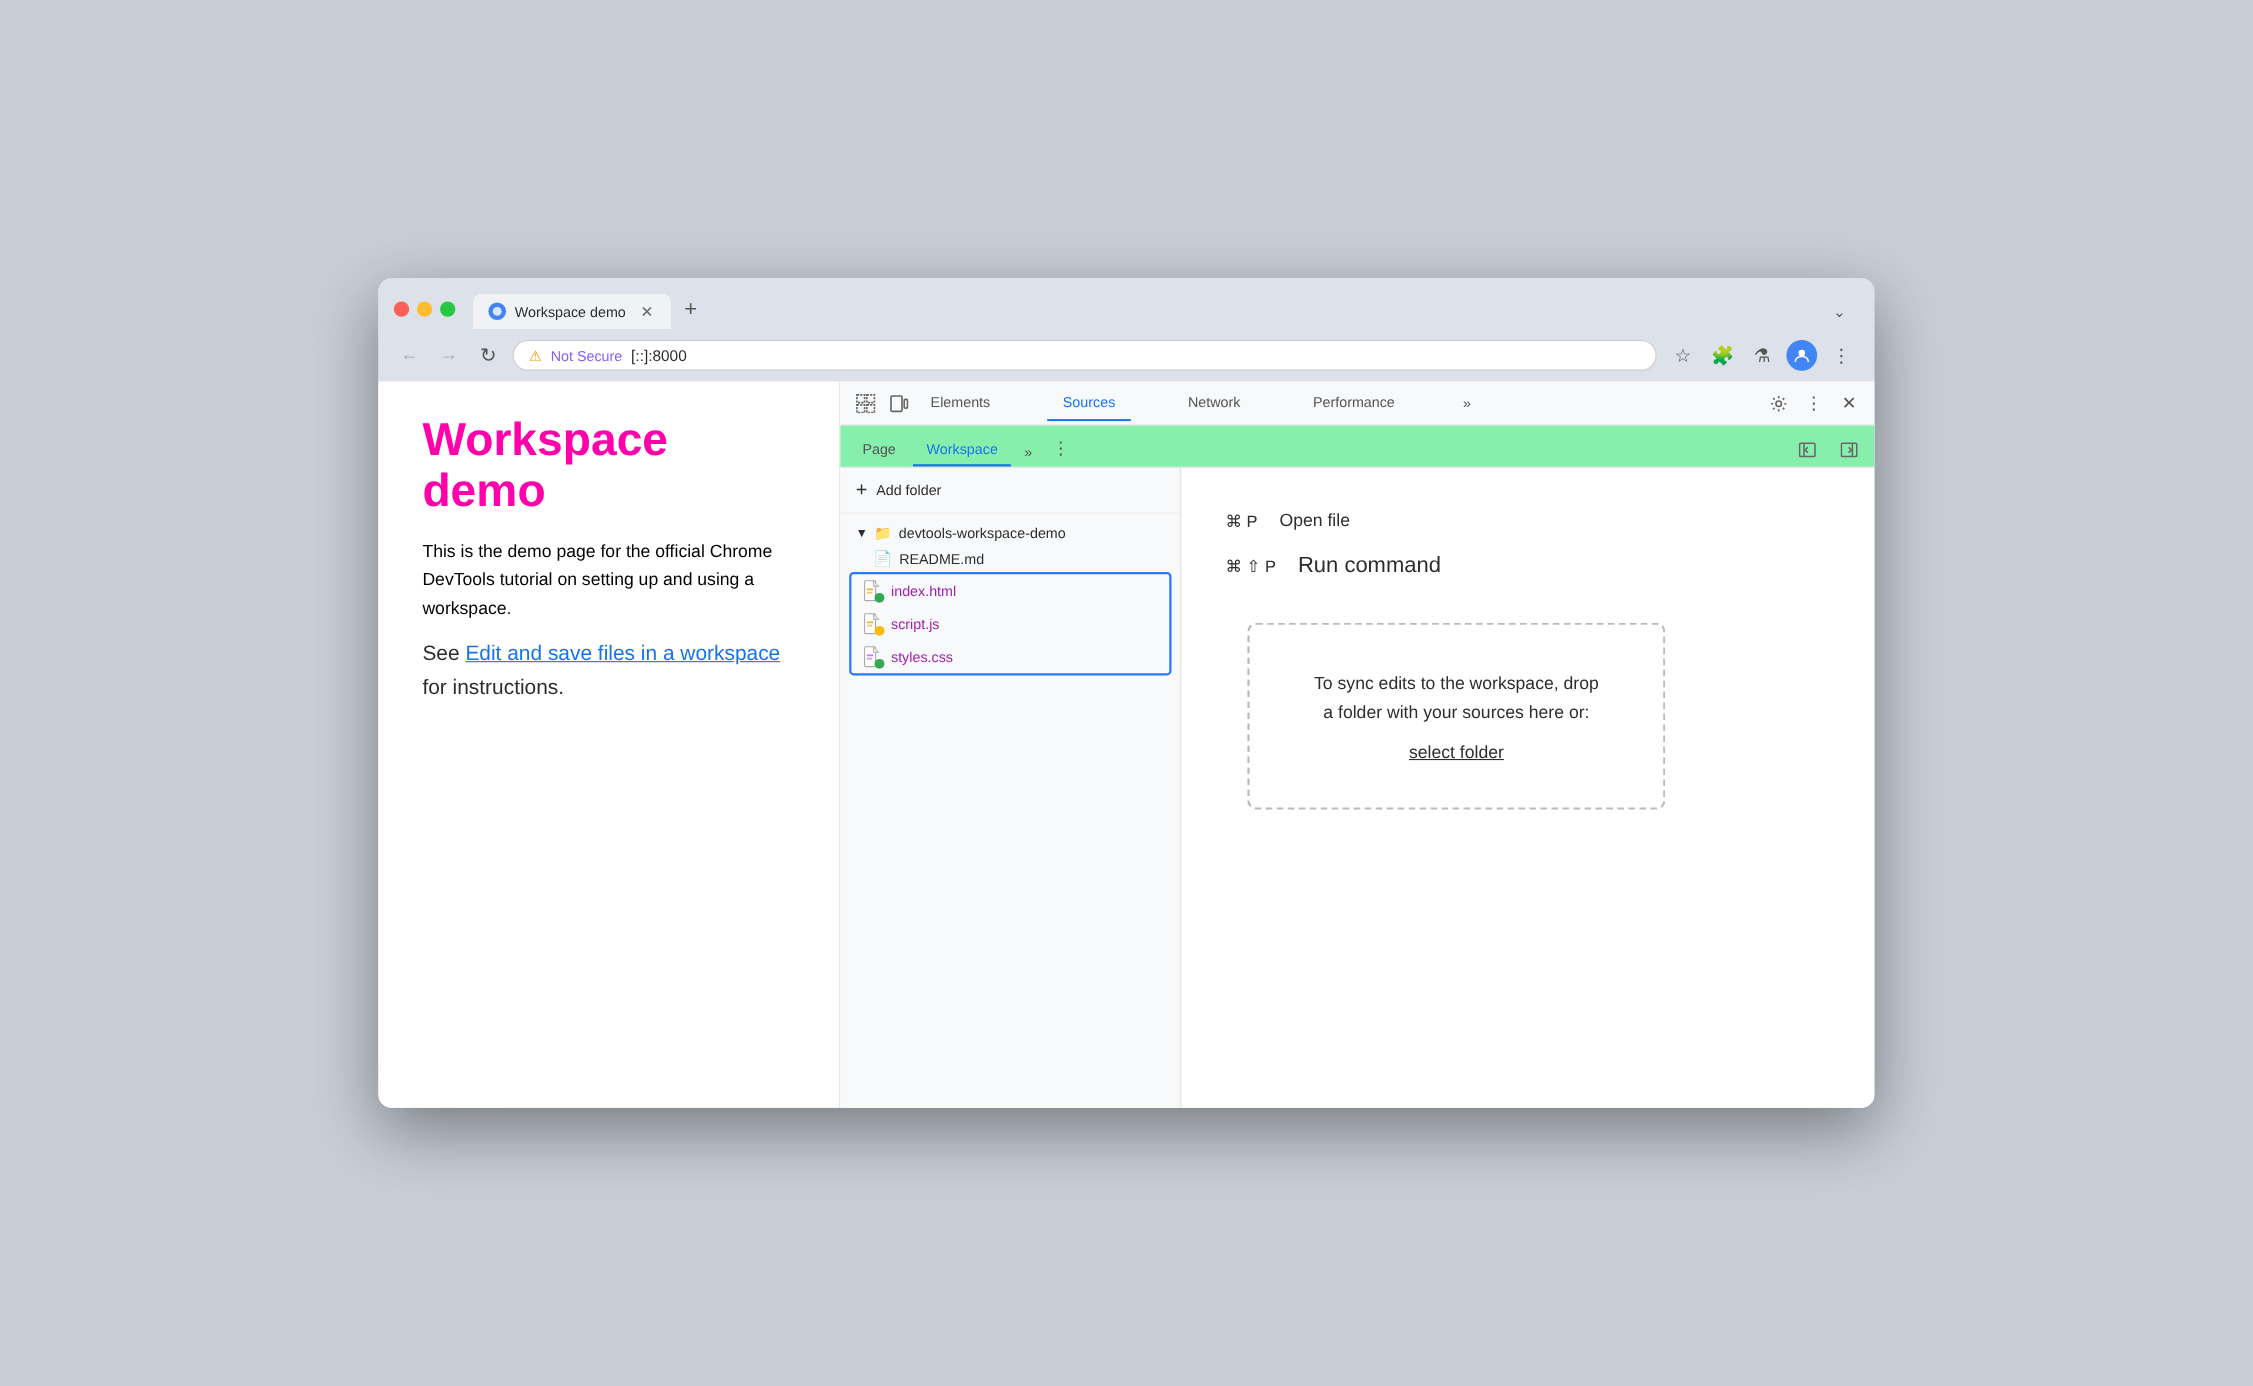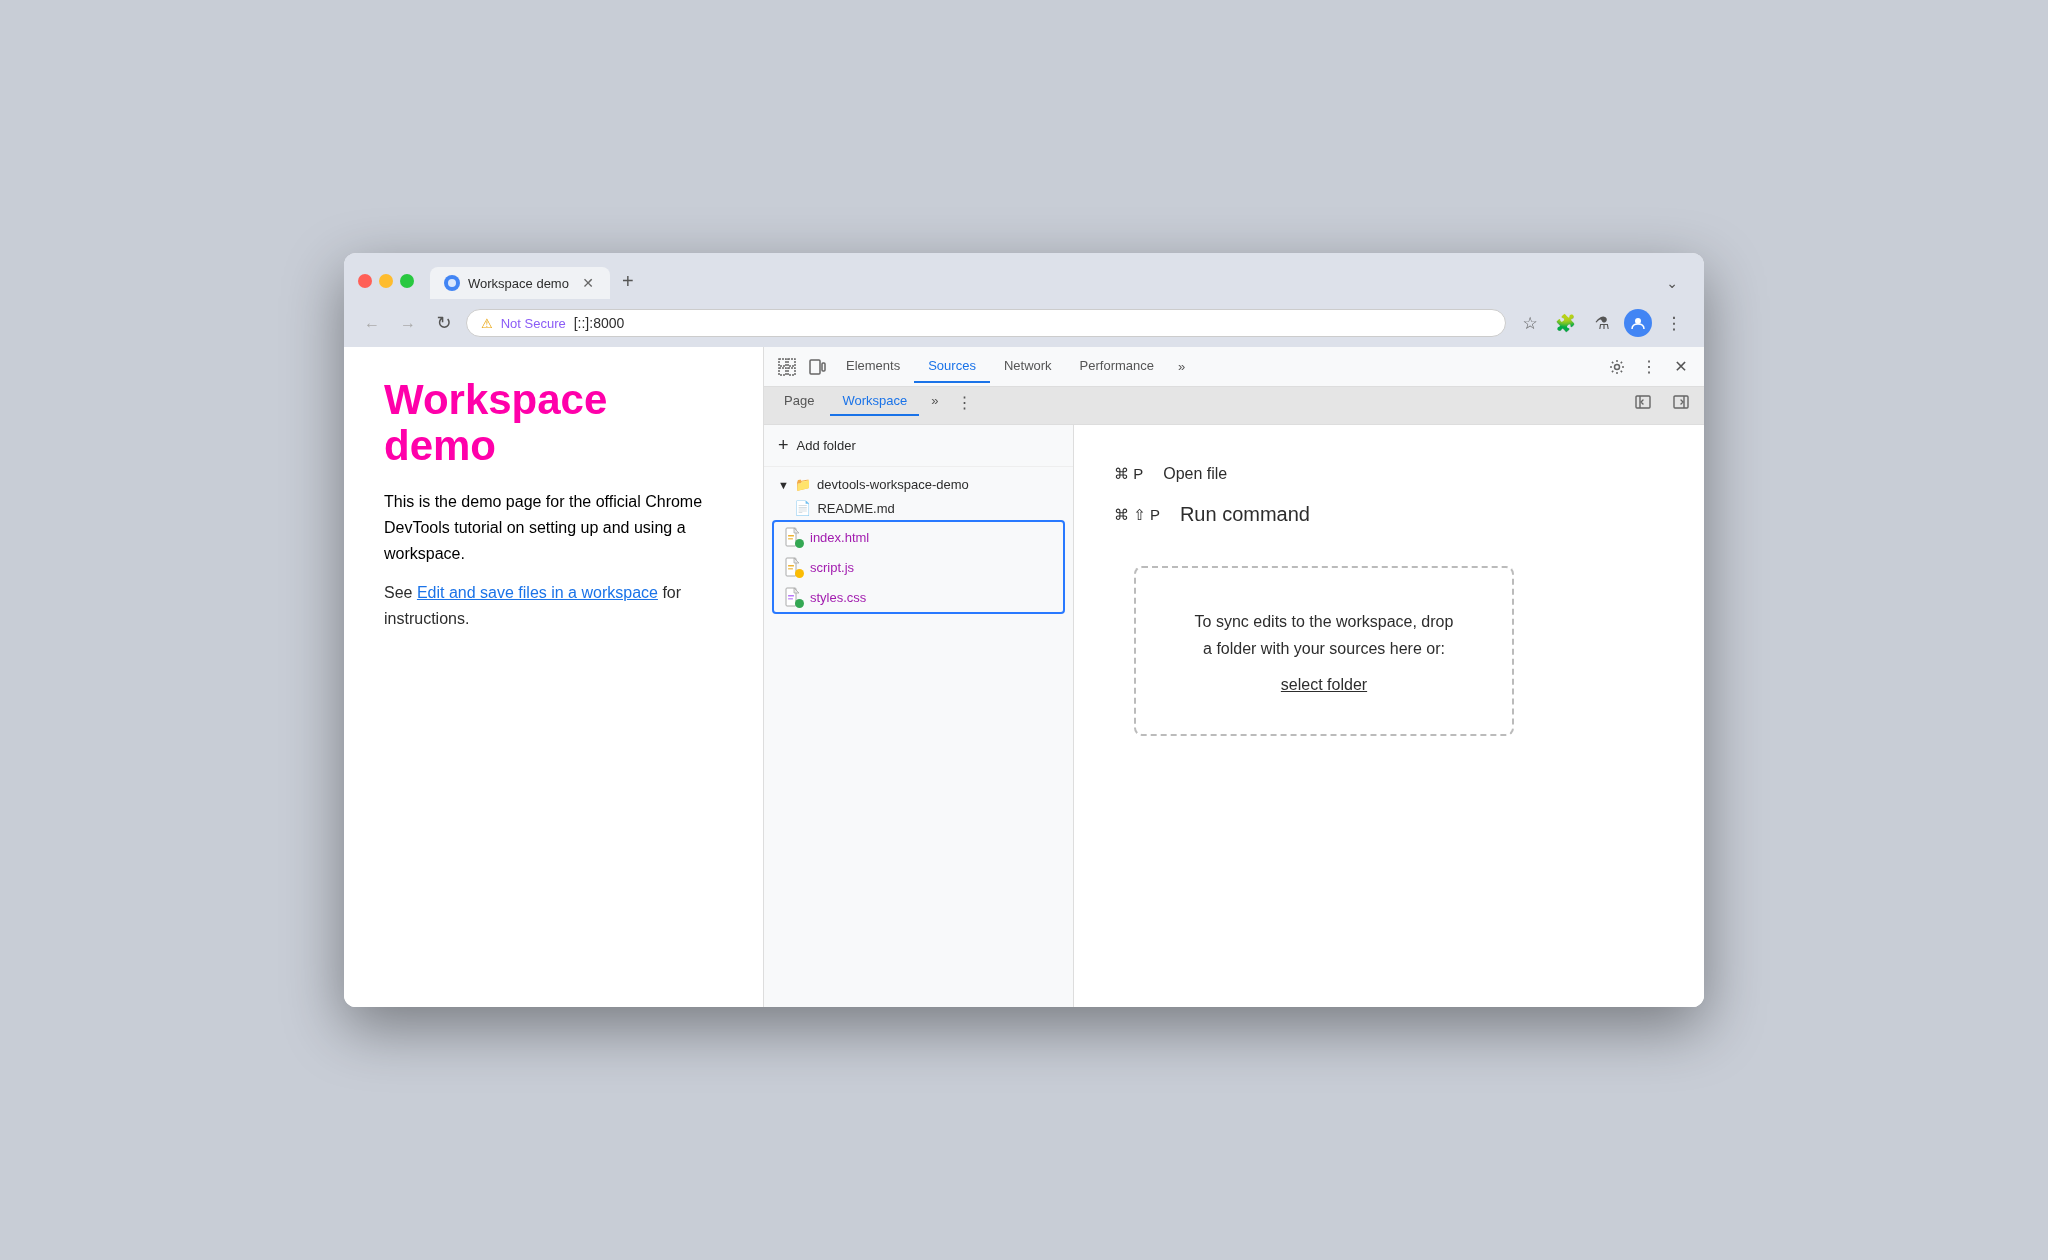--- a/index.html
+++ b/index.html
@@ -182,21 +182,21 @@
       margin-bottom: 20px;
       line-height: 1.1;
     }
     .page-desc {
       font-size: 16px;
       color: #000000;
       line-height: 1.6;
       margin-bottom: 14px;
     }
     .page-link-text {
-      font-size: 16px;
+      font-size: 19px;
       color: #2d2d2d;
       line-height: 1.6;
     }
     .page-link {
       color: #1a73e8;
       text-decoration: underline;
       cursor: pointer;
     }
     
     .devtools {
@@ -224,20 +224,21 @@
       font-size: 16px;
       cursor: pointer;
       border-radius: 4px;
       flex-shrink: 0;
     }
     .devtools-tabs {
       display: flex;
       align-items: center;
       flex: 1;
       overflow: hidden;
+      gap: 38px;
     }
     .devtools-tab {
       padding: 8px 14px;
       font-size: 13px;
       color: #555;
       cursor: pointer;
       border-bottom: 2px solid transparent;
       white-space: nowrap;
     }
     .devtools-tab.active {
@@ -251,22 +252,22 @@
       cursor: pointer;
     }
     .devtools-top-right {
       display: flex;
       align-items: center;
       gap: 2px;
     }
     
     .sources-bar {
       display: flex;
-      align-items: flex-start;
-      background: #e5e5e5;
+      align-items: flex-end;
+      background: #86efac;
       border-bottom: 1px solid #ddd;
       padding: 0 8px;
       height: 38px;
       gap: 4px;
     }
     .sources-tab {
       padding: 6px 12px;
       font-size: 13px;
       color: #555;
       cursor: pointer;

